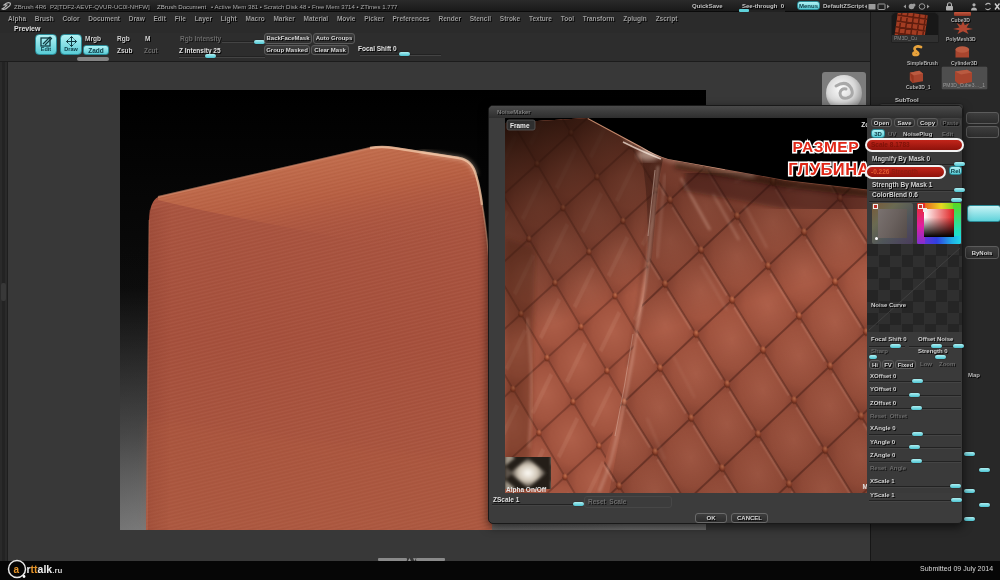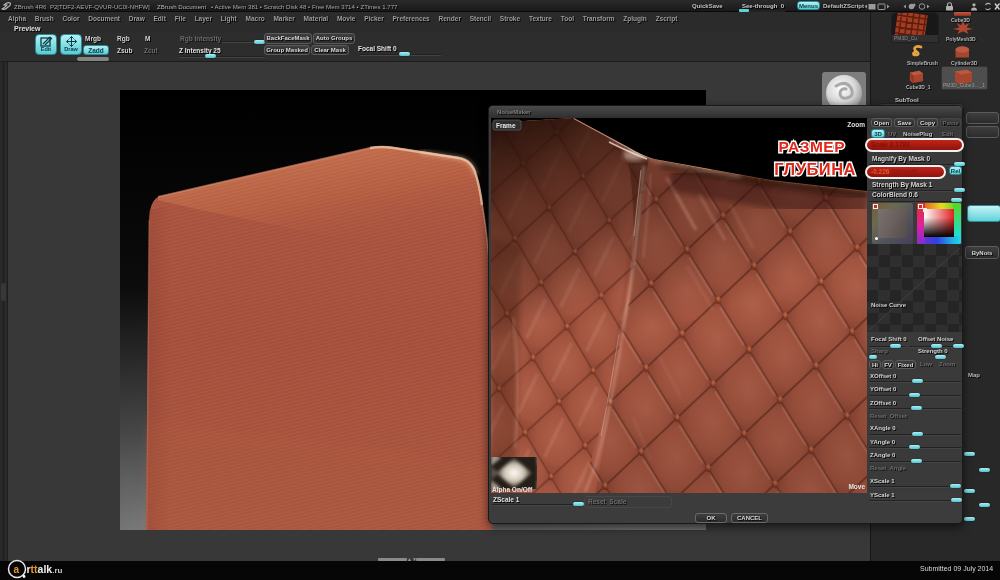--- a/index.html
+++ b/index.html
@@ -244,21 +244,21 @@
   </svg>
   <div class="abs" style="left:920px;top:4px;font-size:7px;color:#dadada">Submitted 09 July 2014</div>
 </div>
 
 <div id="dlg" class="abs" style="left:488px;top:105px;width:475px;height:419px;background:#3c3c3c;border:1px solid #191919;border-radius:5px;box-shadow:0 3px 10px rgba(0,0,0,0.6), inset 0 1px 0 #565656">
 
   <div class="abs" style="left:0;top:0;width:473px;height:12px;background:linear-gradient(#4a4a4a,#2e2e2e);border-radius:4px 4px 0 0">
     <div class="abs t" style="left:8px;top:3px;font-size:6px;color:#7e7e7e">NoiseMaker</div>
   </div>
 
-  <div class="abs" style="left:2px;top:12px;width:376px;height:375px;background:#000;overflow:hidden">
+  <div class="abs" style="left:16px;top:12px;width:376px;height:375px;background:#000;overflow:hidden">
     <svg width="376" height="375" viewBox="0 0 376 375">
       <defs>
         <radialGradient id="cell" cx="0.5" cy="0.44" r="0.8">
           <stop offset="0" stop-color="#af604a"></stop>
             <stop offset="0.6" stop-color="#a2543f"></stop>
           <stop offset="0.88" stop-color="#8f4735"></stop>
             <stop offset="1" stop-color="#81402f"></stop>
         </radialGradient>
         <radialGradient id="btng" cx="0.38" cy="0.32" r="0.8">
           <stop offset="0" stop-color="#c67853"></stop>

